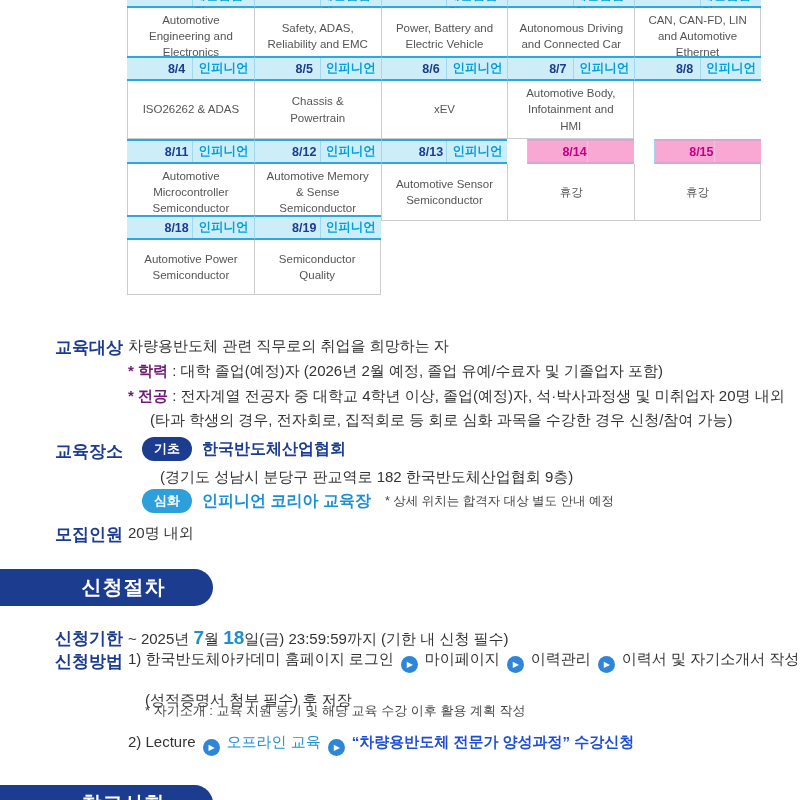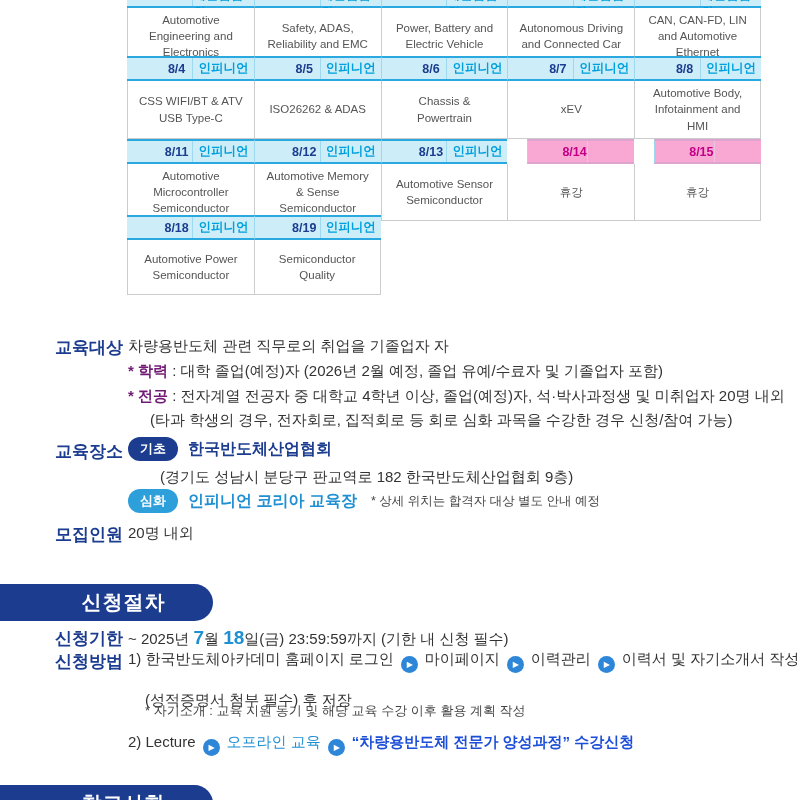--- a/index.html
+++ b/index.html
@@ -24,21 +24,21 @@
   .h57{height:48px;} .h58{height:58px;} .h61{height:51px;} .h55{height:55px;}
 
   
   .sec-label{position:absolute;left:55px;color:#1b3c8f;font-weight:bold;font-size:17px;}
   .line{position:absolute;left:128px;color:#333;font-size:15px;white-space:nowrap;}
   .line b{color:#701a75;}
   .indent1{left:150px;}
   .small{font-size:13px;color:#444;}
 
   .badge{display:inline-flex;align-items:center;justify-content:center;
-         padding:3px 12px;border-radius:12px;color:#fff;font-size:13px;font-weight:bold;}
+         padding:3px 12px;border-radius:12px;color:#fff;font-size:13px;font-weight:bold;margin-left:14px;}
   .badge.basic{background:#1b3c8f;}
   .badge.adv{background:#2da0dc;}
   .place-row{position:absolute;left:128px;display:flex;align-items:center;gap:10px;white-space:nowrap;}
   .place-name{font-size:16px;font-weight:bold;color:#1b3c8f;}
   .place-name.blue{color:#1e8fd2;}
   .place-note{font-size:12.5px;color:#444;margin-left:4px;}
 
   .hbar{position:absolute;left:0;width:213px;height:37px;background:#1b3c8f;
         border-radius:0 19px 19px 0;display:flex;align-items:center;justify-content:center;
         padding-left:34px;box-sizing:border-box;color:#fff;font-size:20px;font-weight:bold;letter-spacing:1px;}
@@ -105,21 +105,20 @@
           <span class="ddate">8/7</span>
           <span class="dprov">인피니언</span>
         </div>
       <div class="dcell">
           <span class="ddate">8/8</span>
           <span class="dprov">인피니언</span>
         </div>
     </div>
 
     <div class="crow h58">
-      <div class="ccell">CSS WIFI/BT &amp; ATV USB Type-C</div>
       <div class="ccell">ISO26262 &amp; ADAS</div>
       <div class="ccell">Chassis &amp; Powertrain</div>
       <div class="ccell">xEV</div>
       <div class="ccell rb">Automotive Body, Infotainment and HMI</div>
     </div>
 
     <div class="drow">
       <div class="dcell">
           <span class="ddate">8/11</span>
           <span class="dprov">인피니언</span>
@@ -161,21 +160,21 @@
         </div>
     </div>
 
     <div class="crow h55">
       <div class="ccell">Automotive Power Semiconductor</div>
       <div class="ccell rb">Semiconductor Quality</div>
     </div>
   </div>
 
   <div class="sec-label" style="top:336px;">교육대상</div>
-  <div class="line" style="top:337px;">차량용반도체 관련 직무로의 취업을 기졸업자 자</div>
+  <div class="line" style="top:337px;">차량용반도체 관련 직무로의 취업을 희망하는 자</div>
   <div class="line" style="top:362px;">
     <b>* 학력</b><span> : 대학 졸업(예정)자 (2026년 2월 예정, 졸업 유예/수료자 및 기졸업자 포함)</span>
   </div>
   <div class="line" style="top:387px;">
     <b>* 전공</b><span> : 전자계열 전공자 중 대학교 4학년 이상, 졸업(예정)자, 석·박사과정생 및 미취업자 20명 내외</span>
   </div>
   <div class="line indent1" style="top:411px;">(타과 학생의 경우, 전자회로, 집적회로 등 회로 심화 과목을 수강한 경우 신청/참여 가능)</div>
 
   <div class="sec-label" style="top:440px;">교육장소</div>
   <div class="place-row" style="top:437px;">
@@ -185,21 +184,21 @@
   <div class="line" style="top:468px;left:160px;">(경기도 성남시 분당구 판교역로 182 한국반도체산업협회 9층)</div>
   <div class="place-row" style="top:489px;">
     <span class="badge adv">심화</span>
     <span class="place-name blue">인피니언 코리아 교육장</span>
     <span class="place-note">* 상세 위치는 합격자 대상 별도 안내 예정</span>
   </div>
 
   <div class="sec-label" style="top:523px;">모집인원</div>
   <div class="line" style="top:524px;">20명 내외</div>
 
-  <div class="hbar" style="top:584px;">신청절차</div>
+  <div class="hbar" style="top:569px;">신청절차</div>
 
   <div class="sec-label" style="top:627px;">신청기한</div>
   <div class="line" style="top:627px;">
     <span>~ 2025년 </span><span class="num-big">7</span><span>월 </span><span class="num-big">18</span><span>일(금) 23:59:59까지 (기한 내 신청 필수)</span>
   </div>
 
   <div class="sec-label" style="top:650px;">신청방법</div>
   <div class="line" style="top:650px;">
     <span>1) 한국반도체아카데미 홈페이지 로그인</span><span class="arrow">▶</span><span>마이페이지</span><span class="arrow">▶</span><span>이력관리</span><span class="arrow">▶</span><span>이력서 및 자기소개서 작성</span>
   </div>

